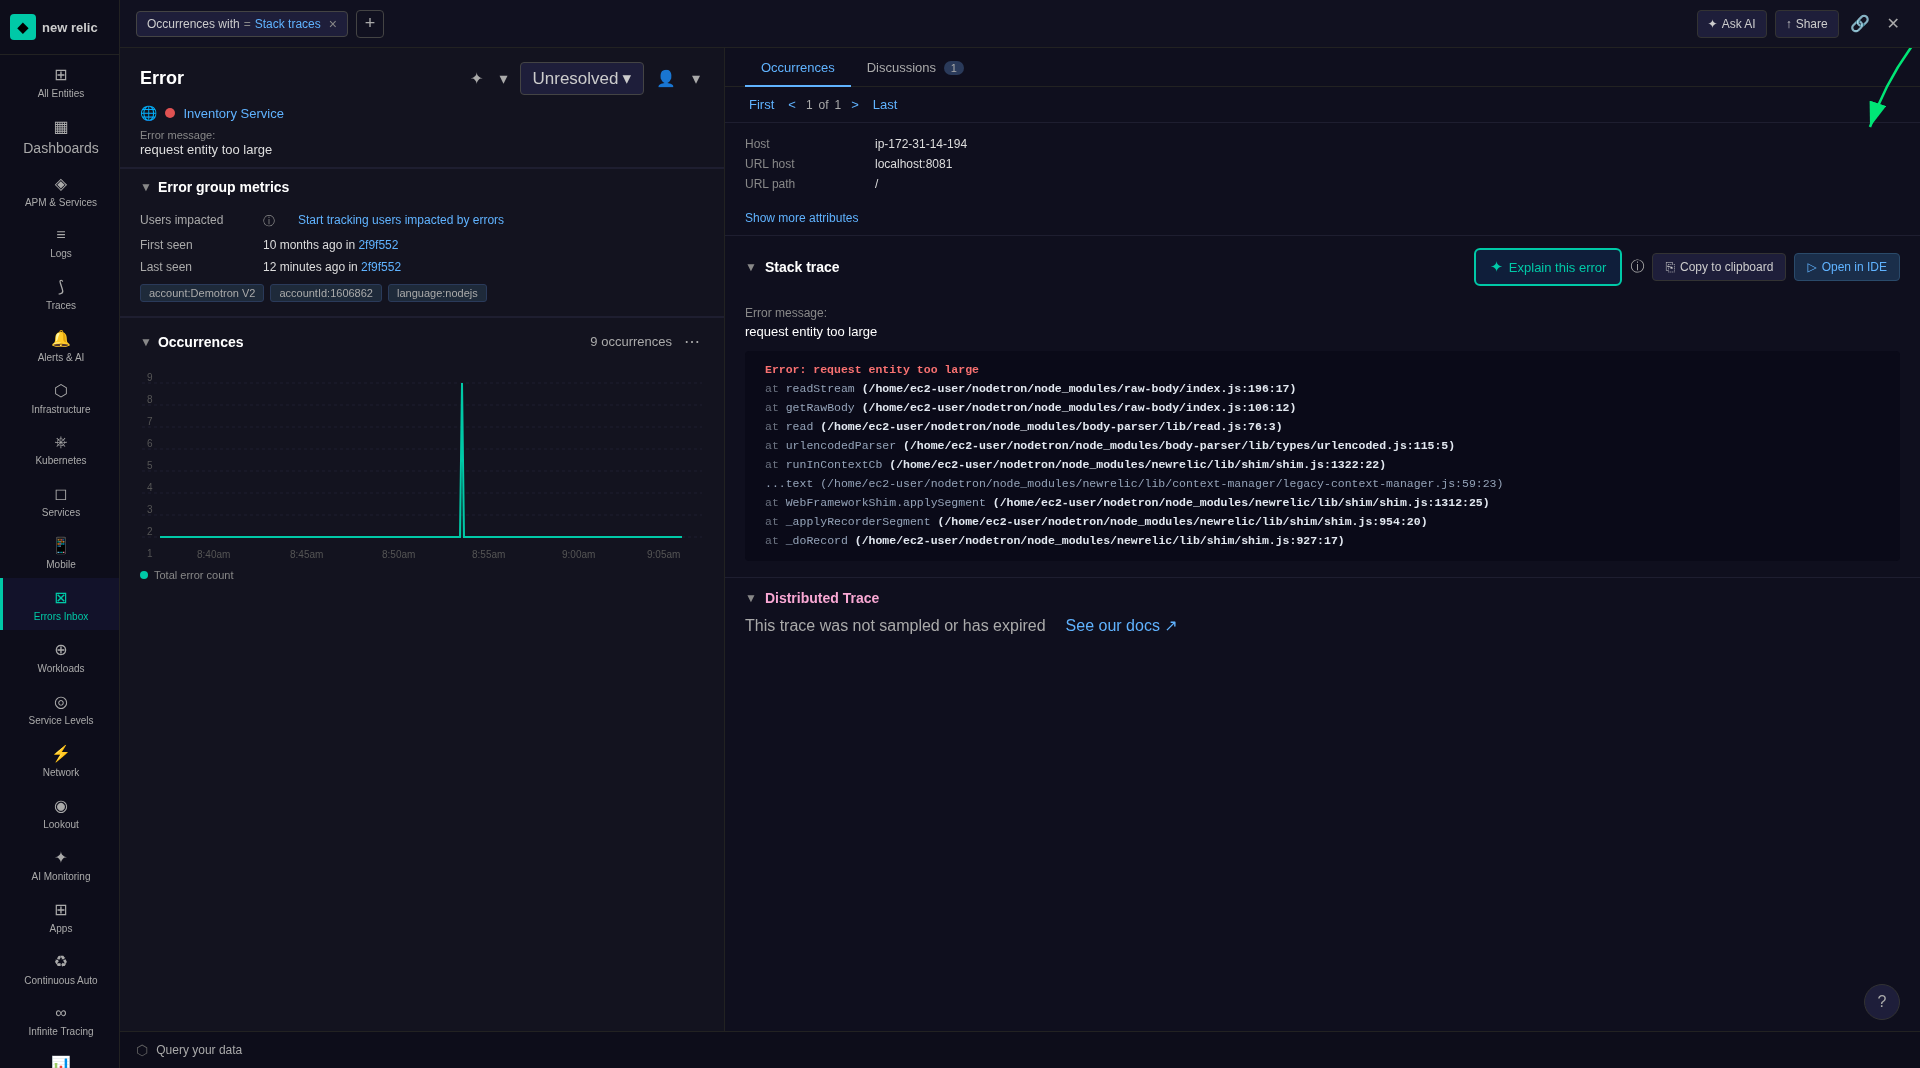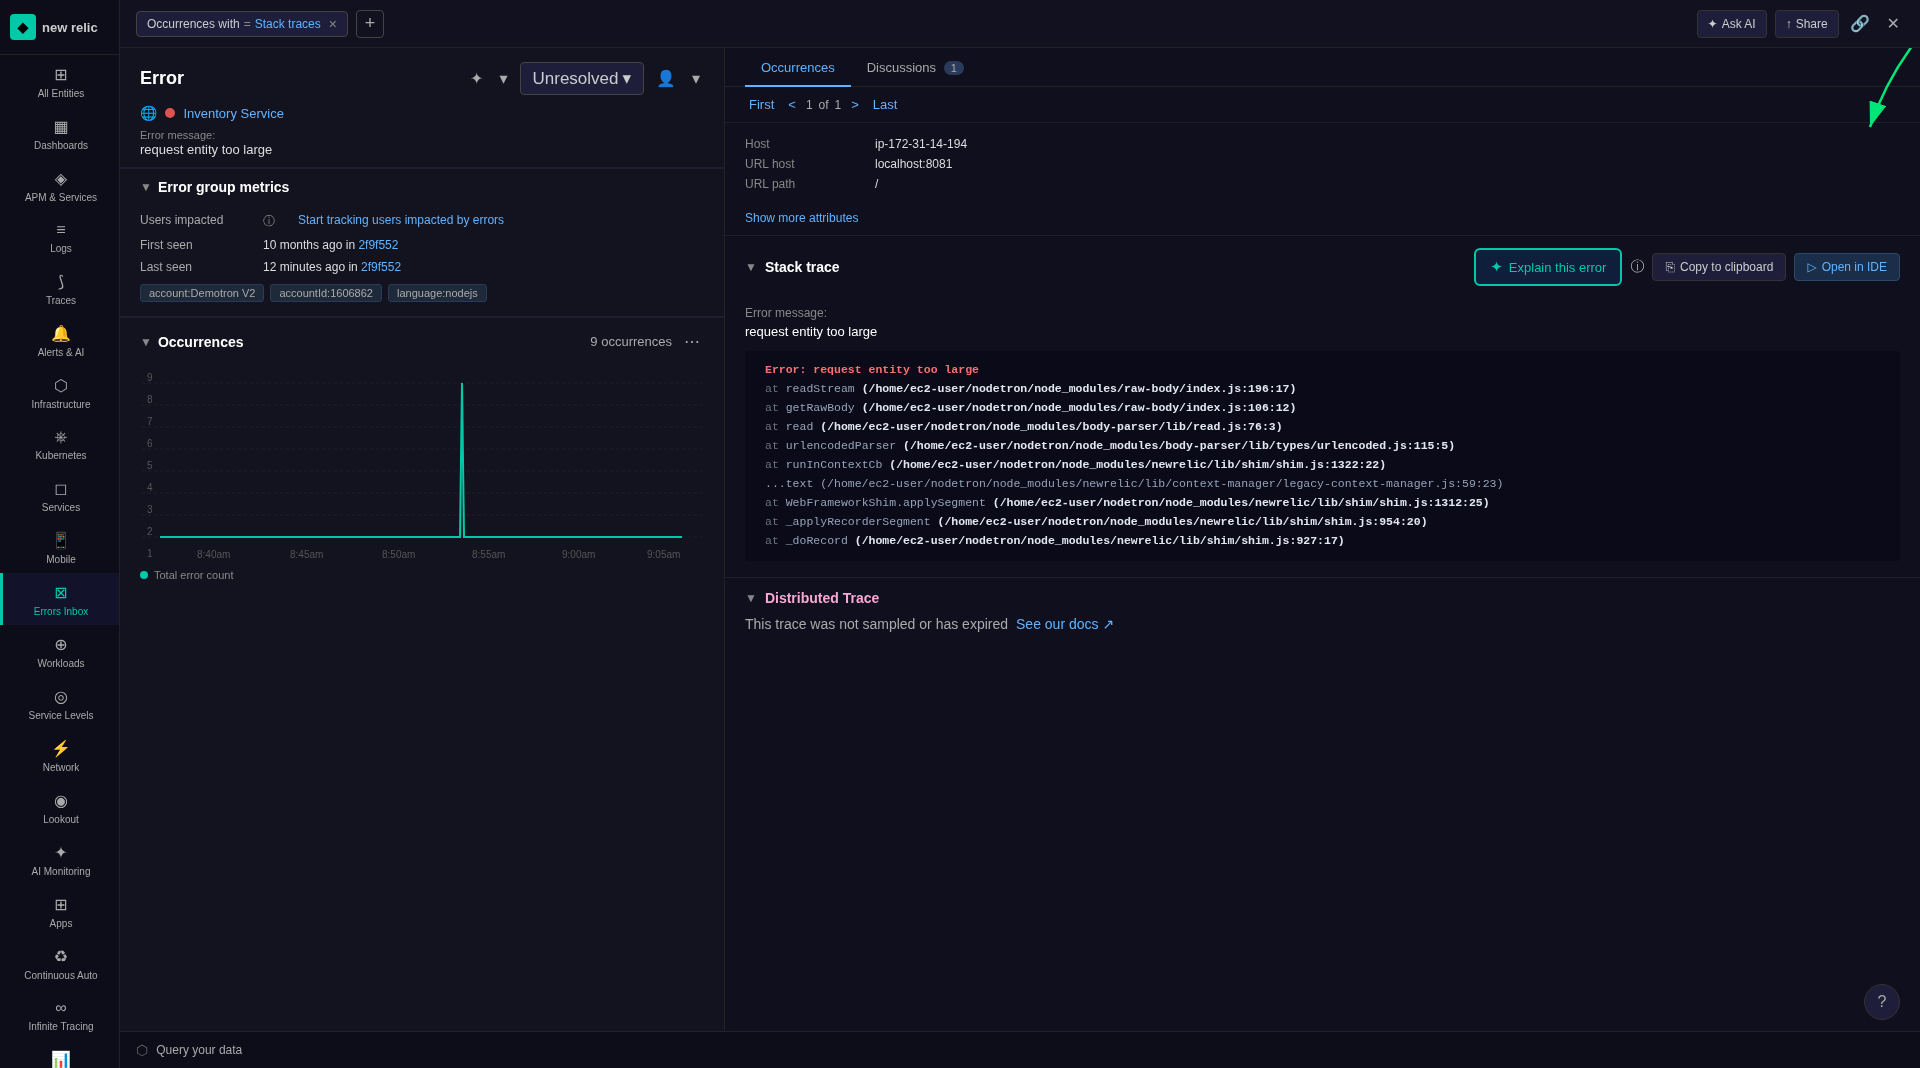--- a/index.html
+++ b/index.html
@@ -231,21 +231,21 @@
     }
     .stack-line-error { color: #f87171; font-weight: 600; }
     .stack-line { color: #94a3b8; }
     .stack-line .at { color: #6b7280; }
     .stack-line .path-bold { color: #e2e8f0; font-weight: 600; }
 
     
     .dist-section { padding: 12px 20px; border-top: 1px solid #1e1e30; }
     .dist-header { display: flex; align-items: center; gap: 8px; margin-bottom: 10px; }
     .dist-title { font-size: 14px; font-weight: 600; color: #f9a8d4; }
-    .dist-body { font-size: 14px; color: #aaa; display: flex; align-items: flex-start; gap: 8px; }
+    .dist-body { font-size: 16px; color: #aaa; display: flex; align-items: flex-end; gap: 20px; }
     .dist-link { color: #60b3ff; cursor: pointer; text-decoration: none; }
     .chart-legend { display: flex; align-items: center; gap: 6px; font-size: 11px; color: #888; margin-top: 6px; }
     .legend-dot { width: 8px; height: 8px; border-radius: 50%; background: #00c9a7; flex-shrink: 0; }
 
     
     .occ-nav {
       display: flex; align-items: center; gap: 6px;
       font-size: 12px; color: #aaa; padding: 8px 20px;
       border-bottom: 1px solid #1e1e30;
     }
@@ -288,21 +288,21 @@
     <span class="logo-text">new relic</span>
   </div>
   <div id="sidebar-items">
 
   <div class="sidebar-item">
         <span class="sidebar-icon">⊞</span>
         <span style="font-size:10px;text-align:center;">All Entities</span>
       </div>
       <div class="sidebar-item">
         <span class="sidebar-icon">▦</span>
-        <span style="font-size:10px;text-align:center;">Dashboards</span>
+        <span style="font-size:14px;text-align:center;">Dashboards</span>
       </div>
       <div class="sidebar-item">
         <span class="sidebar-icon">◈</span>
         <span style="font-size:10px;text-align:center;">APM &amp; Services</span>
       </div>
       <div class="sidebar-item">
         <span class="sidebar-icon">≡</span>
         <span style="font-size:10px;text-align:center;">Logs</span>
       </div>
       <div class="sidebar-item">

